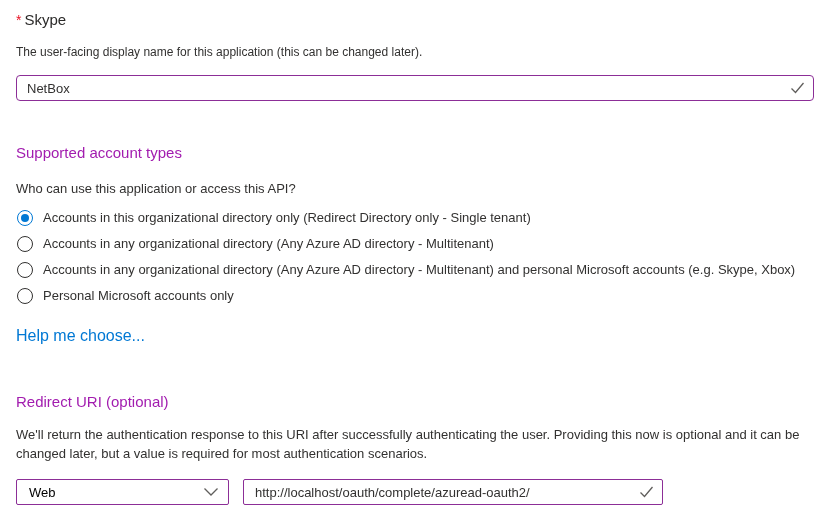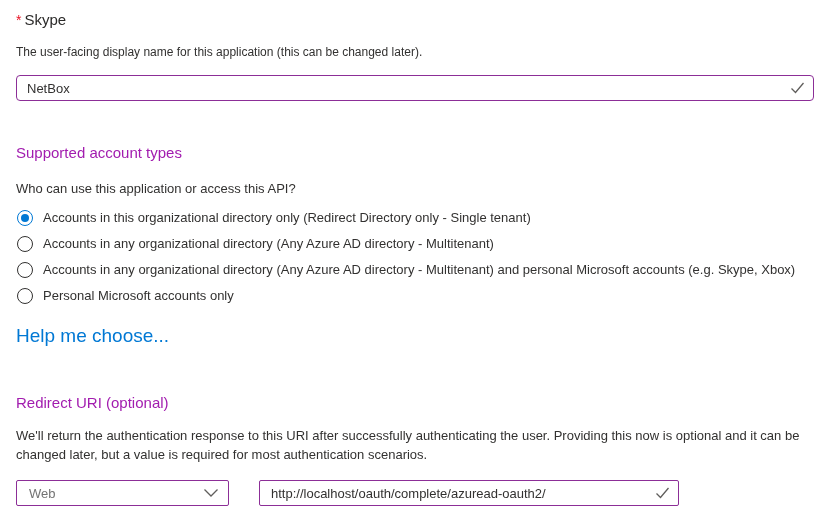--- a/index.html
+++ b/index.html
@@ -63,21 +63,21 @@
     background: #fff;
   }
   .radio-outer.checked { border: 1.5px solid #0078d4; }
   .radio-outer .dot { width: 8px; height: 8px; border-radius: 50%; background: transparent; }
   .radio-outer.checked .dot { background: #0078d4; }
   .radio-label { font-size: 13px; line-height: 16px; color: #323130; }
 
   .help-link {
     display: inline-block;
     margin-top: 19px;
-    font-size: 19px; line-height: 16px;
+    font-size: 16px; line-height: 16px;
     color: #0078d4;
     text-decoration: none;
     cursor: pointer;
   }
 
   .redirect-desc {
     margin-top: 14px;
     font-size: 13px; line-height: 19px;
     max-width: 800px;
     color: #323130;
@@ -88,30 +88,30 @@
   .dropdown {
     position: relative;
     width: 213px; height: 26px;
     border: 1px solid #8c2e97;
     border-radius: 2px;
     display: flex; align-items: center;
     padding-left: 12px;
     cursor: pointer;
     background: #fff;
   }
-  .dropdown-value { font-size: 13px; color: #737373; }
+  .dropdown-value { font-size: 13px; color: #000000; }
   .dropdown-chevron {
     position: absolute; right: 9px; top: 50%;
     transform: translateY(-50%);
     display: flex; align-items: center;
   }
   .uri-wrap {
     position: relative;
     width: 420px; height: 26px;
-    margin-left: 30px; margin-top: 0;
+    margin-left: 14px; margin-top: 0;
     border: 1px solid #8c2e97;
     border-radius: 2px;
     display: flex; align-items: center;
     background: #fff;
   }
   .uri-wrap input {
     border: none; outline: none;
     font-family: "Liberation Sans", sans-serif;
     font-size: 13px; color: #323130;
     width: 100%;

